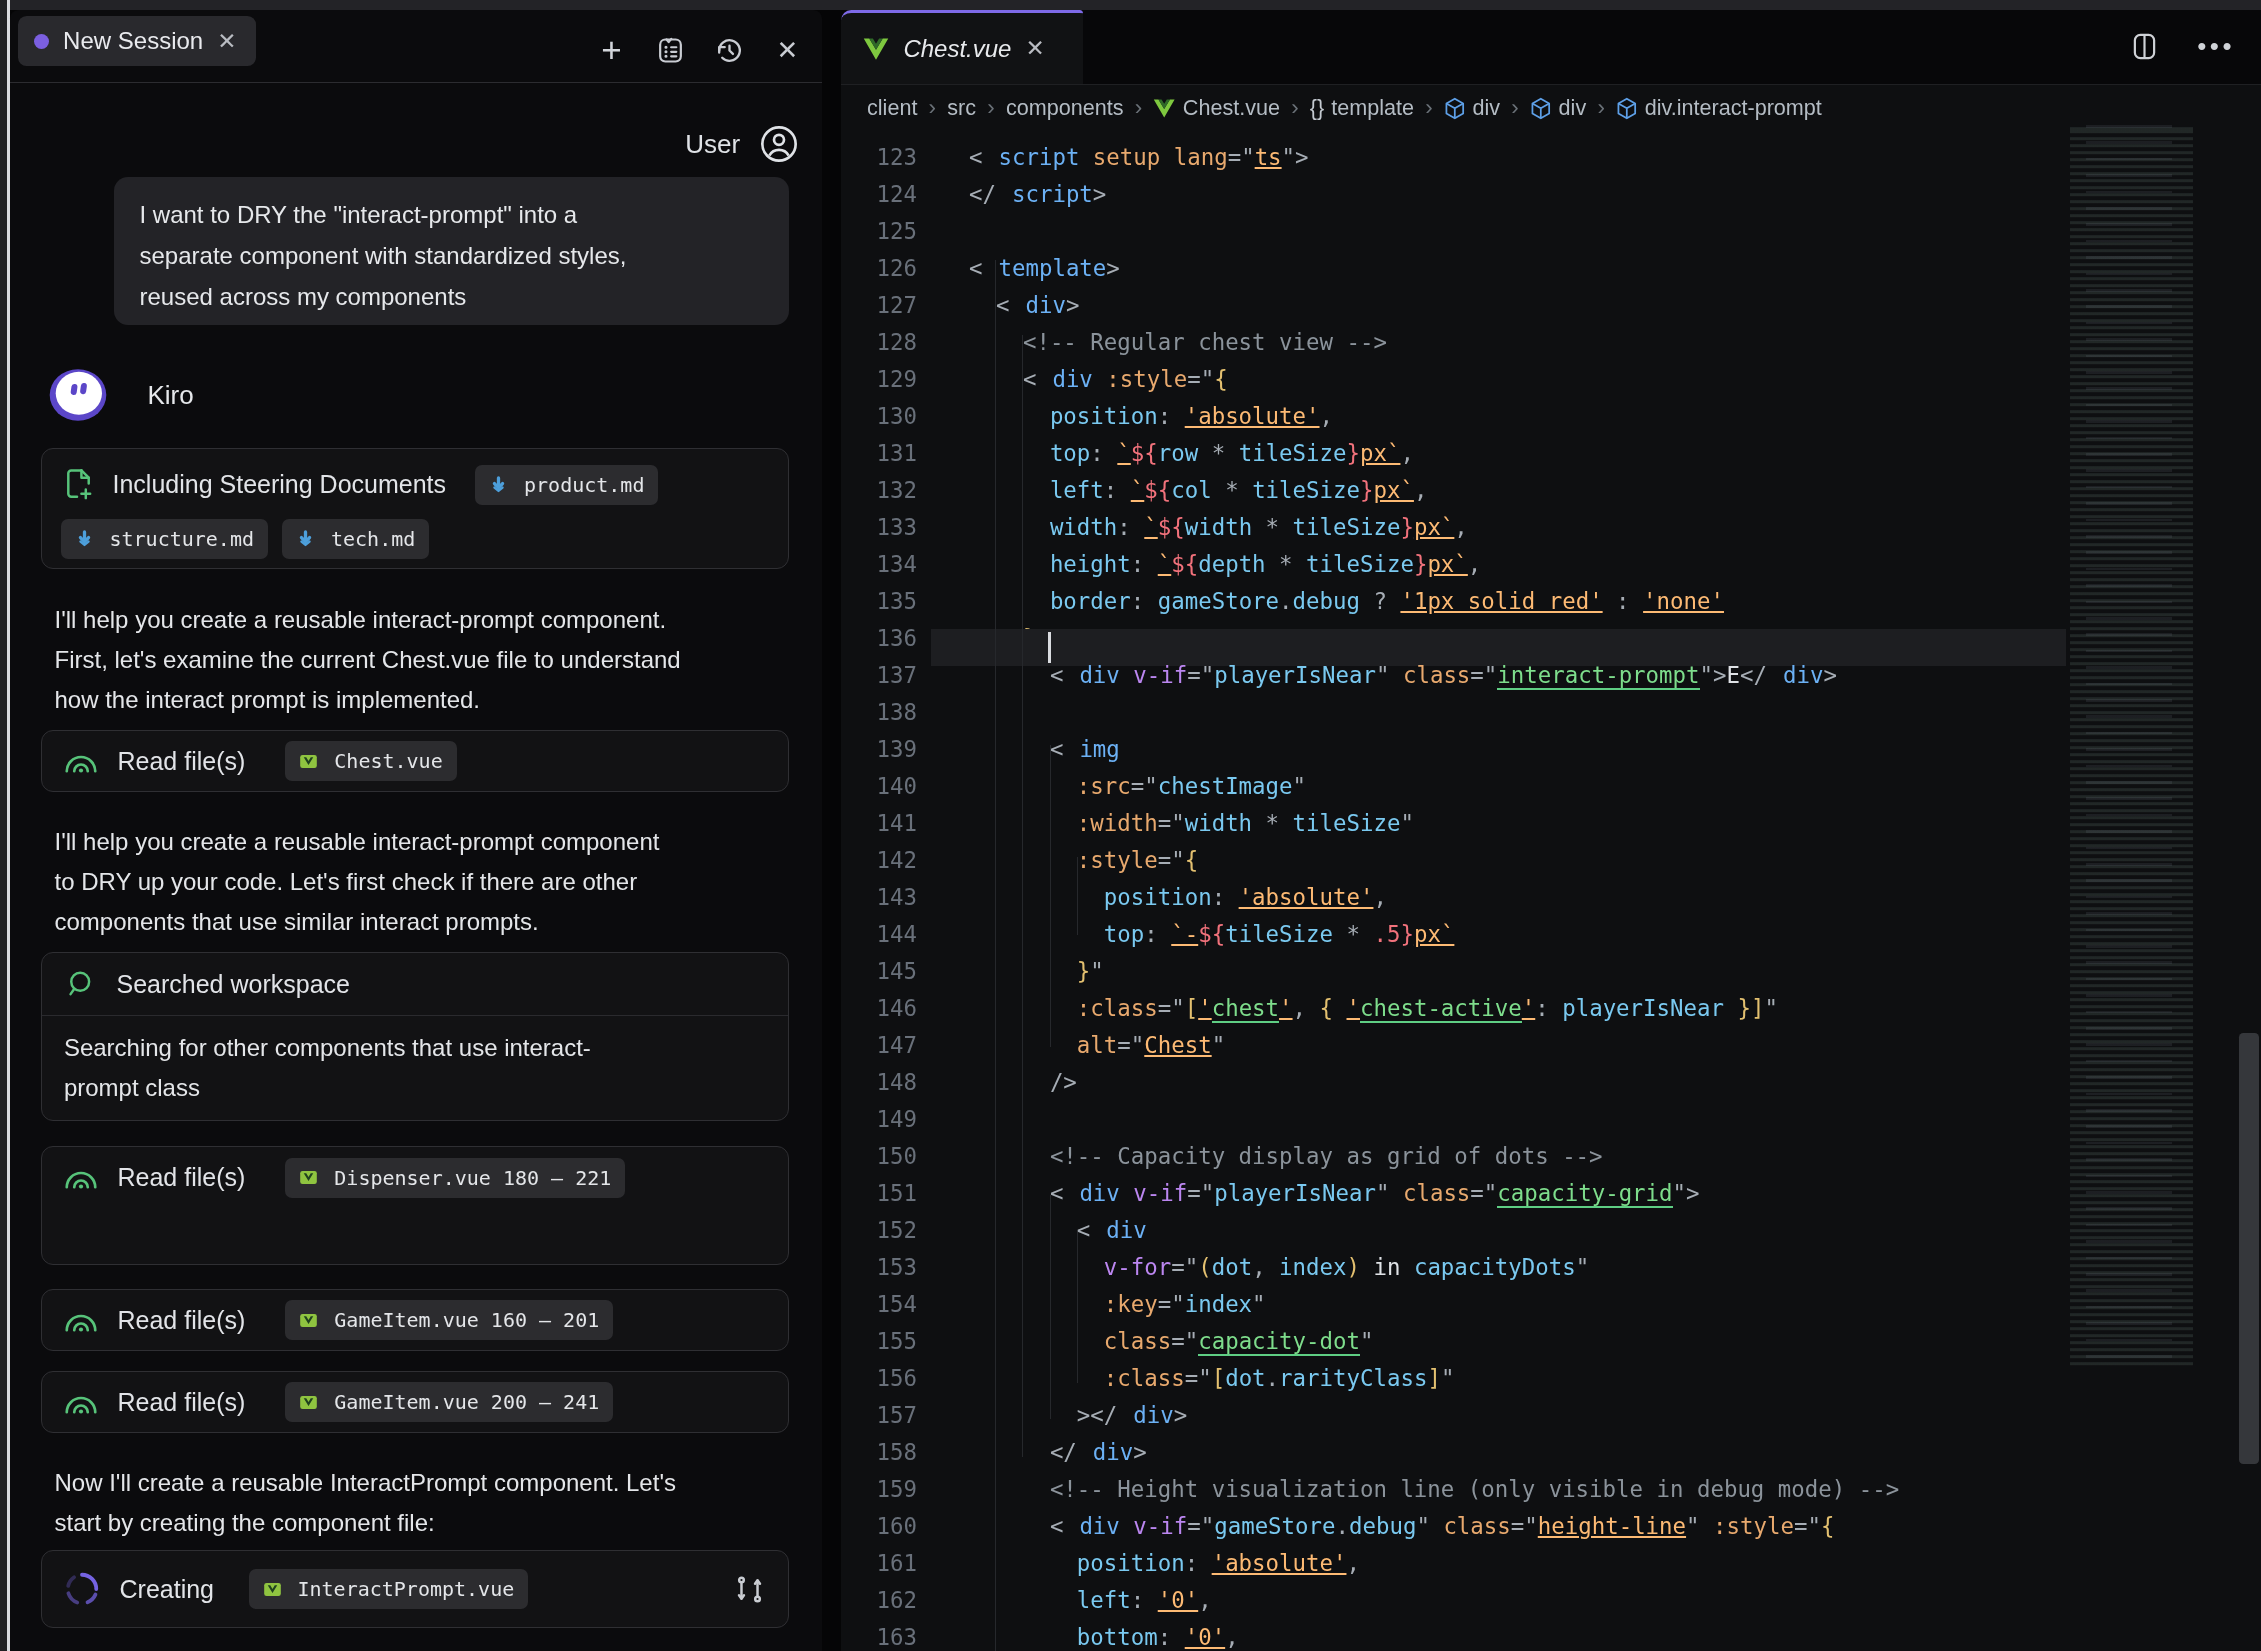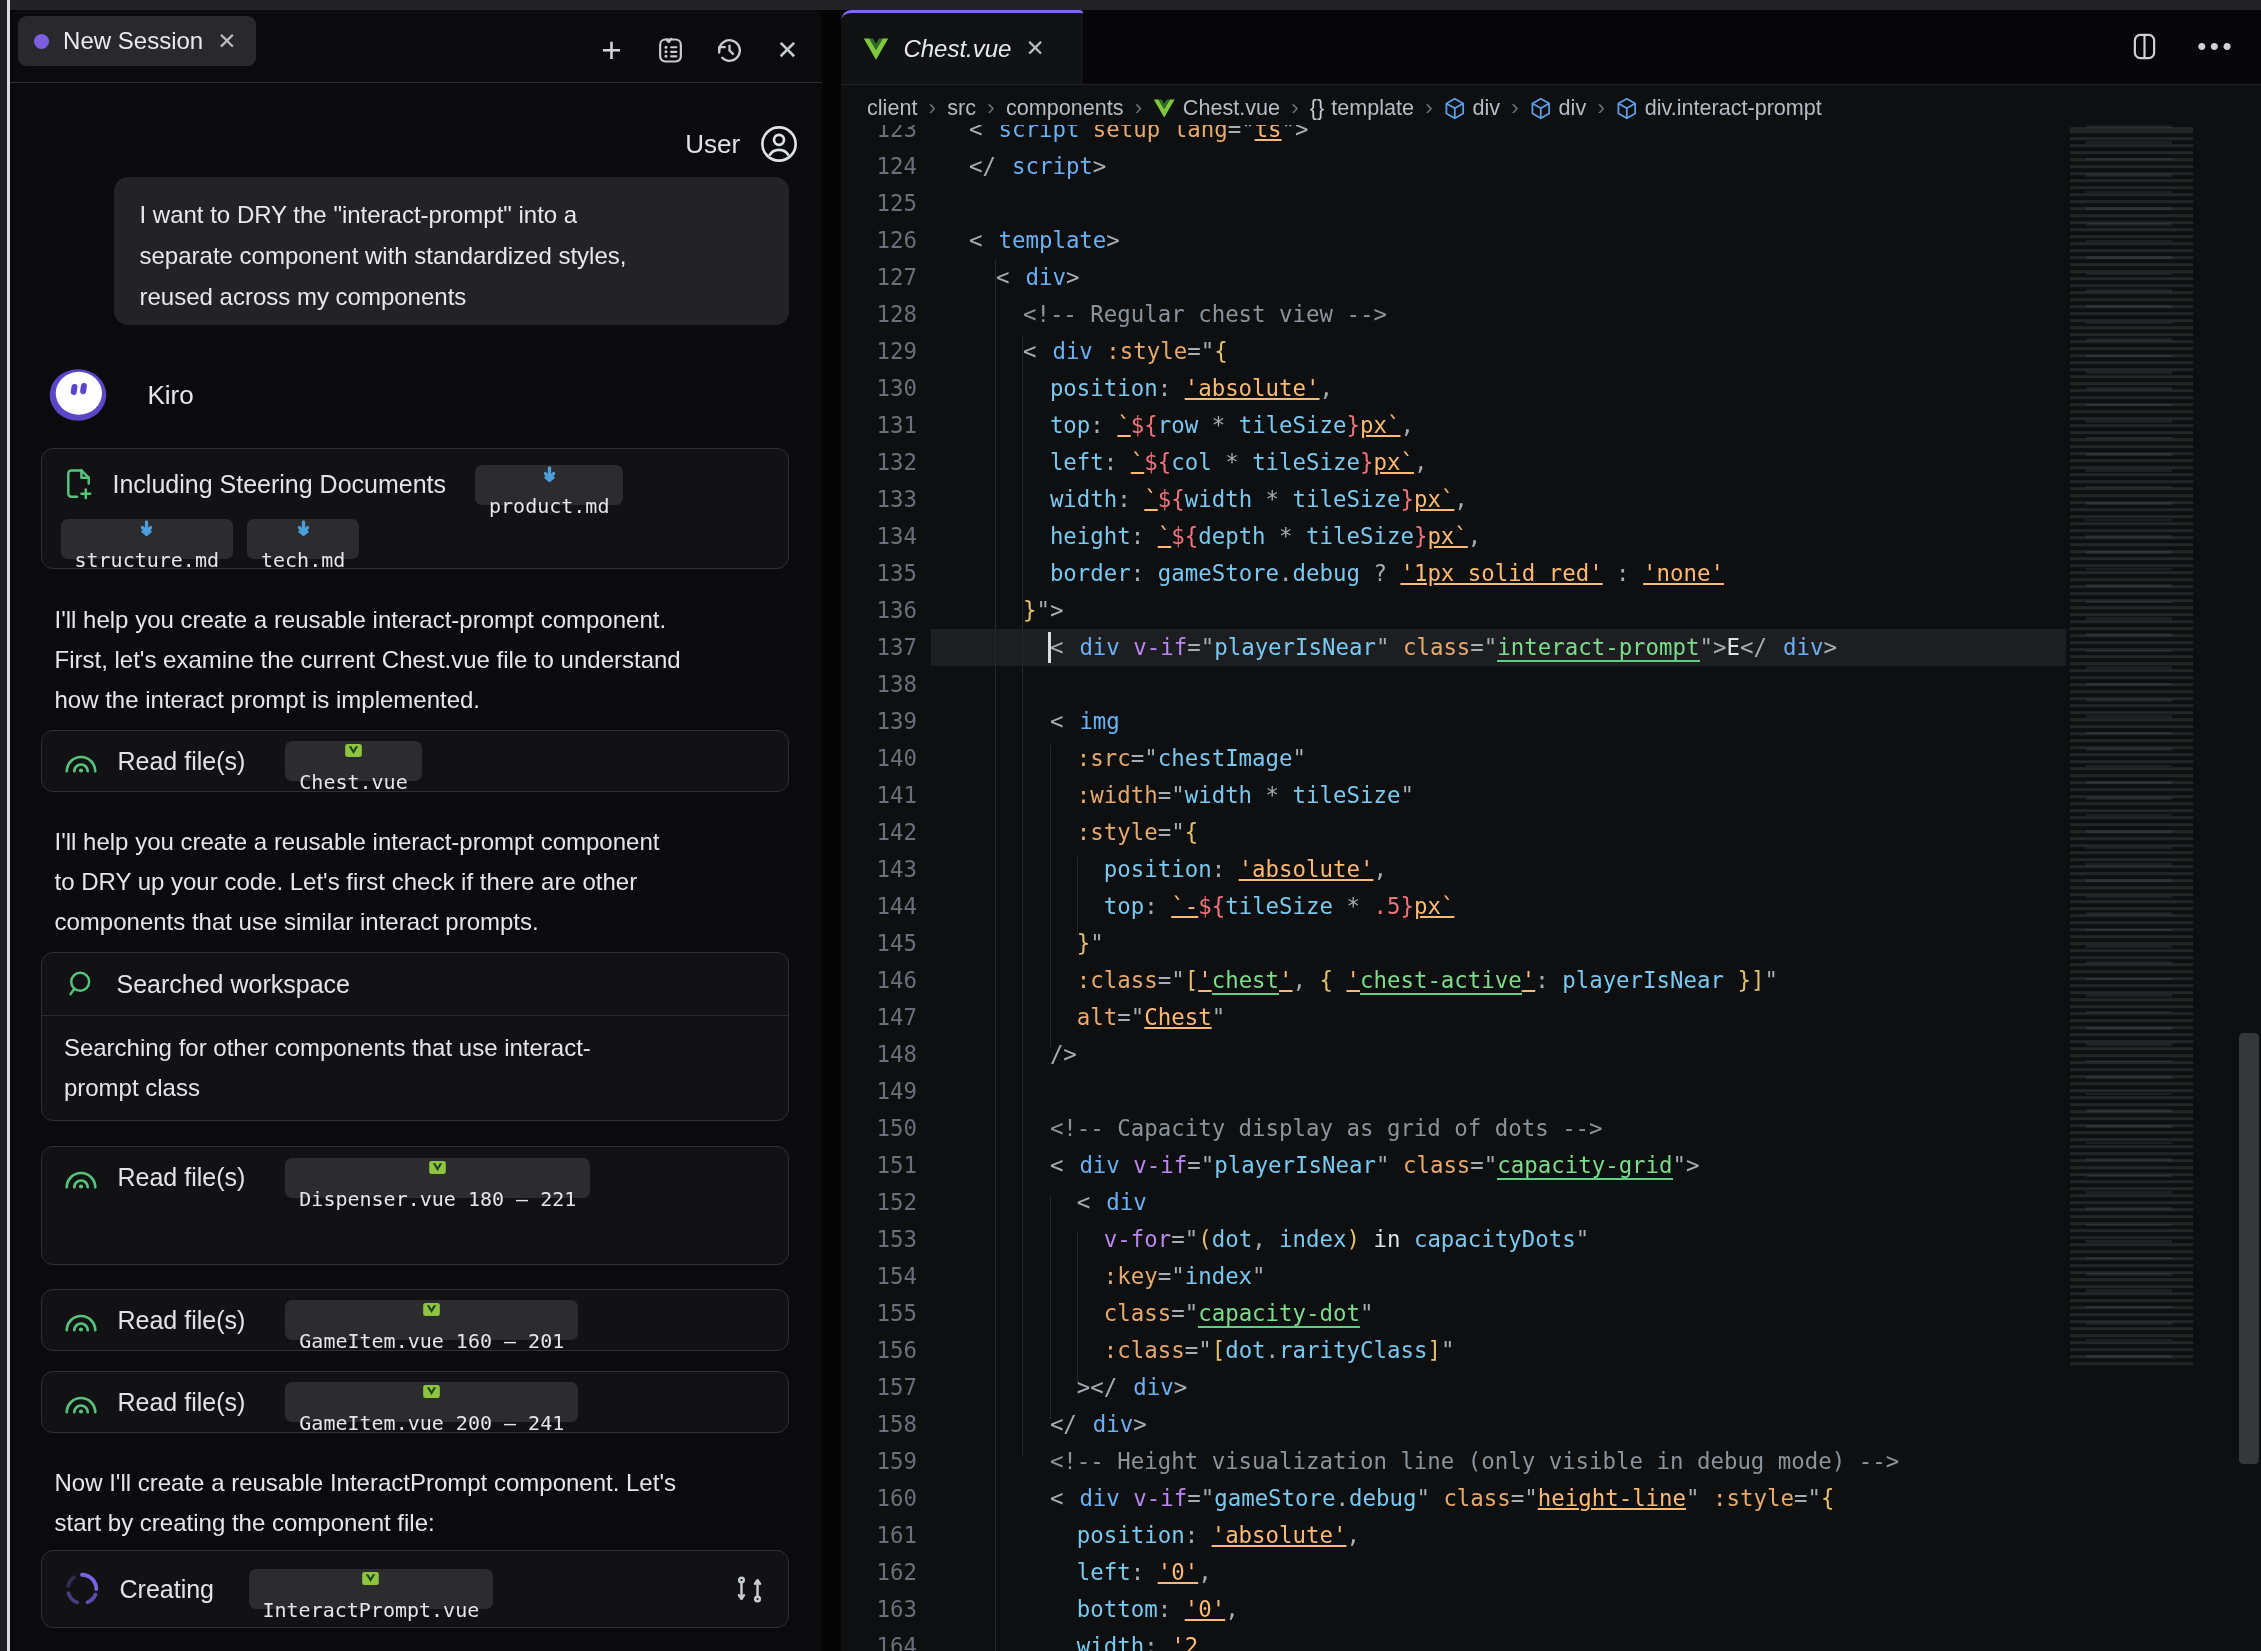--- a/index.html
+++ b/index.html
@@ -26,21 +26,21 @@
   .userrow{position:absolute;top:114px;right:22.4px;display:flex;align-items:center;gap:19px;}
   .userrow .ulabel{font-size:26px;color:#dfe2e6;}
 
   .bubble{position:absolute;left:104px;top:167px;width:675px;height:148px;background:#232327;border-radius:14px;box-sizing:border-box;padding:17px 26px;}
   .bubble .line{font-size:24px;line-height:41px;color:#e6e8eb;white-space:nowrap;}
 
   .kirorow{position:absolute;left:38px;top:355px;display:flex;align-items:center;gap:40px;}
   .kironame{font-size:26px;color:#e6e8eb;}
 
   .card{position:absolute;left:31px;width:748px;background:#121214;border:1.7px solid #2f2f33;border-radius:12px;box-sizing:border-box;}
-  .chip{display:inline-flex;align-items:center;gap:10px;background:#2c2c2f;border-radius:7px;height:40px;padding:0 14px;font-family:"DejaVu Sans Mono", monospace;font-size:20px;color:#e4e6e9;white-space:nowrap;flex-direction:column;}
+  .chip{display:inline-flex;align-items:center;gap:16px;background:#2c2c2f;border-radius:7px;height:40px;padding:0 14px;font-family:"DejaVu Sans Mono", monospace;font-size:20px;color:#e4e6e9;white-space:nowrap;}
   .cardlabel{font-size:25px;color:#e2e4e8;white-space:nowrap;}
 
   .steering{top:438px;height:121px;padding:15.5px 19px;}
   .steering .r1{display:flex;align-items:center;gap:17px;}
   .steering .r1 .cardlabel{margin-right:12px;}
   .steering .r2{display:flex;align-items:center;gap:14px;margin-top:14px;}
 
   .para{position:absolute;left:33px;}
   .para .line{font-size:24px;line-height:40px;color:#e4e6e9;white-space:nowrap;margin-left:12px;}
   .p1{top:590px;} .p2{top:812px;} .p3{top:1453px;}
@@ -71,21 +71,21 @@
   .ellipsis{font-size:26px;letter-spacing:3.5px;color:#cfd2d7;}
 
   .breadcrumb{position:absolute;left:26px;top:79px;height:38px;display:flex;align-items:center;gap:11.2px;font-size:21.6px;color:#b4bcc4;white-space:nowrap;}
   .bc-sep{color:#6a7178;font-size:22.4px;}
   .bc-item{display:inline-flex;align-items:center;gap:7px;}
   .bc-item .braces{color:#c3c9d0;font-size:21.6px;}
 
   .codearea{position:absolute;left:0;top:115px;width:100%;height:1526px;overflow:hidden;font-family:"DejaVu Sans Mono", monospace;font-size:22.4px;}
   .rows{position:absolute;left:0;top:-14.7px;width:100%;}
   .code-row{height:37px;line-height:37px;white-space:pre;position:relative;}
-  .code-row .ln{display:inline-block;width:76px;text-align:right;color:#69707a;}
+  .code-row .ln{display:inline-block;width:76px;text-align:right;color:#69707a;margin-top:28px;}
   .code-row .ct{margin-left:52px;}
   .code-row.cur{background:linear-gradient(to right, transparent 90px, #1d1e21 90px, #1d1e21 1225px, transparent 1225px);}
   .cursor{position:absolute;top:3.5px;width:2.6px;height:31px;background:#dadce0;}
   .tk-p{color:#a6adb5;} .tk-t{color:#6cb1f5;margin-left:16px;} .tk-d{color:#bb86f0;} .tk-a{color:#e8a96e;}
   .tk-s{color:#fdba74;text-decoration:underline;} .tk-su{color:#7edd8c;border-bottom:2.6px solid #5fce84;}
   .tk-i{color:#7ac9f0;} .tk-c{color:#f2727c;} .tk-y{color:#e3c070;} .tk-m{color:#8b939b;} .tk-w{color:#dfe2e6;}
   .guide{position:absolute;width:0.9px;background:#26282c;}
 
   .minimap{position:absolute;left:1229px;top:0px;width:123px;height:1242px;
     background-image:

